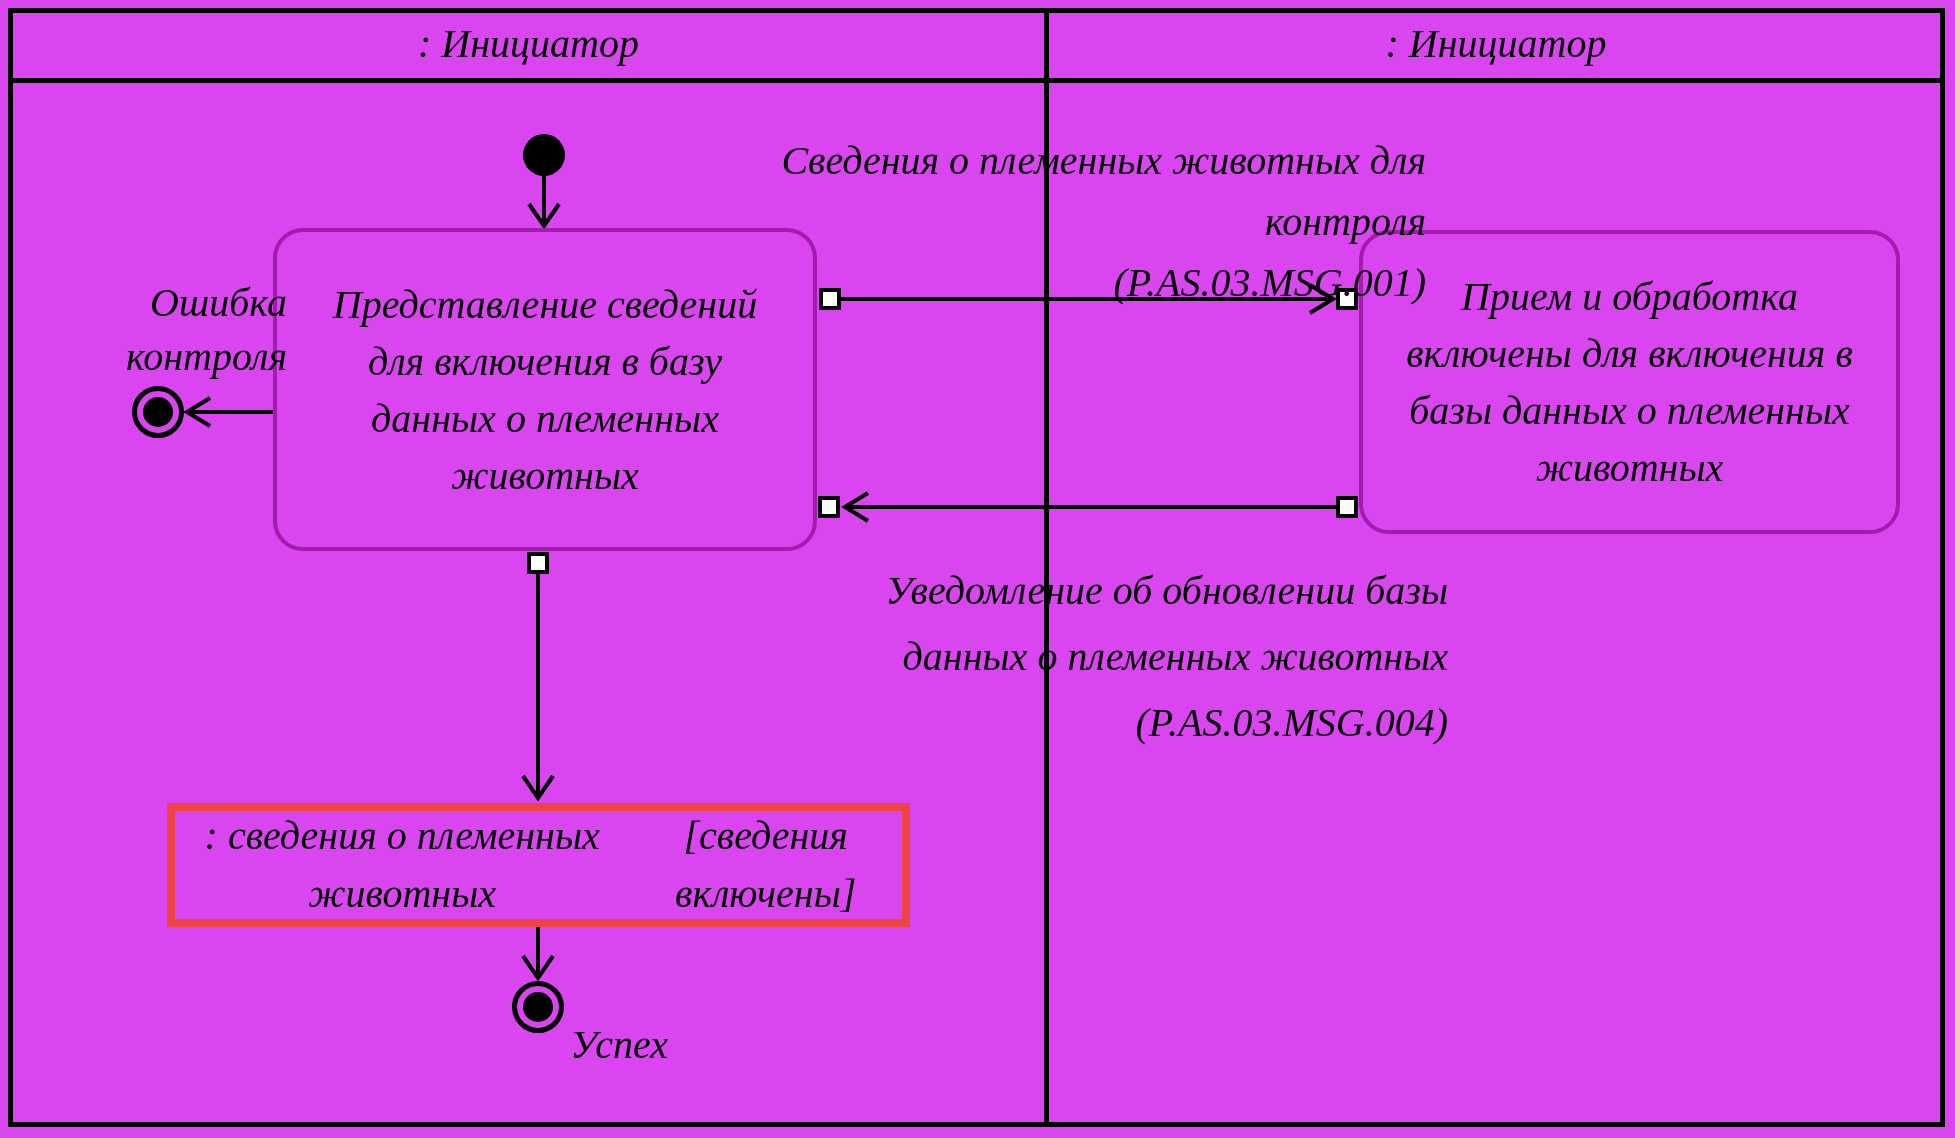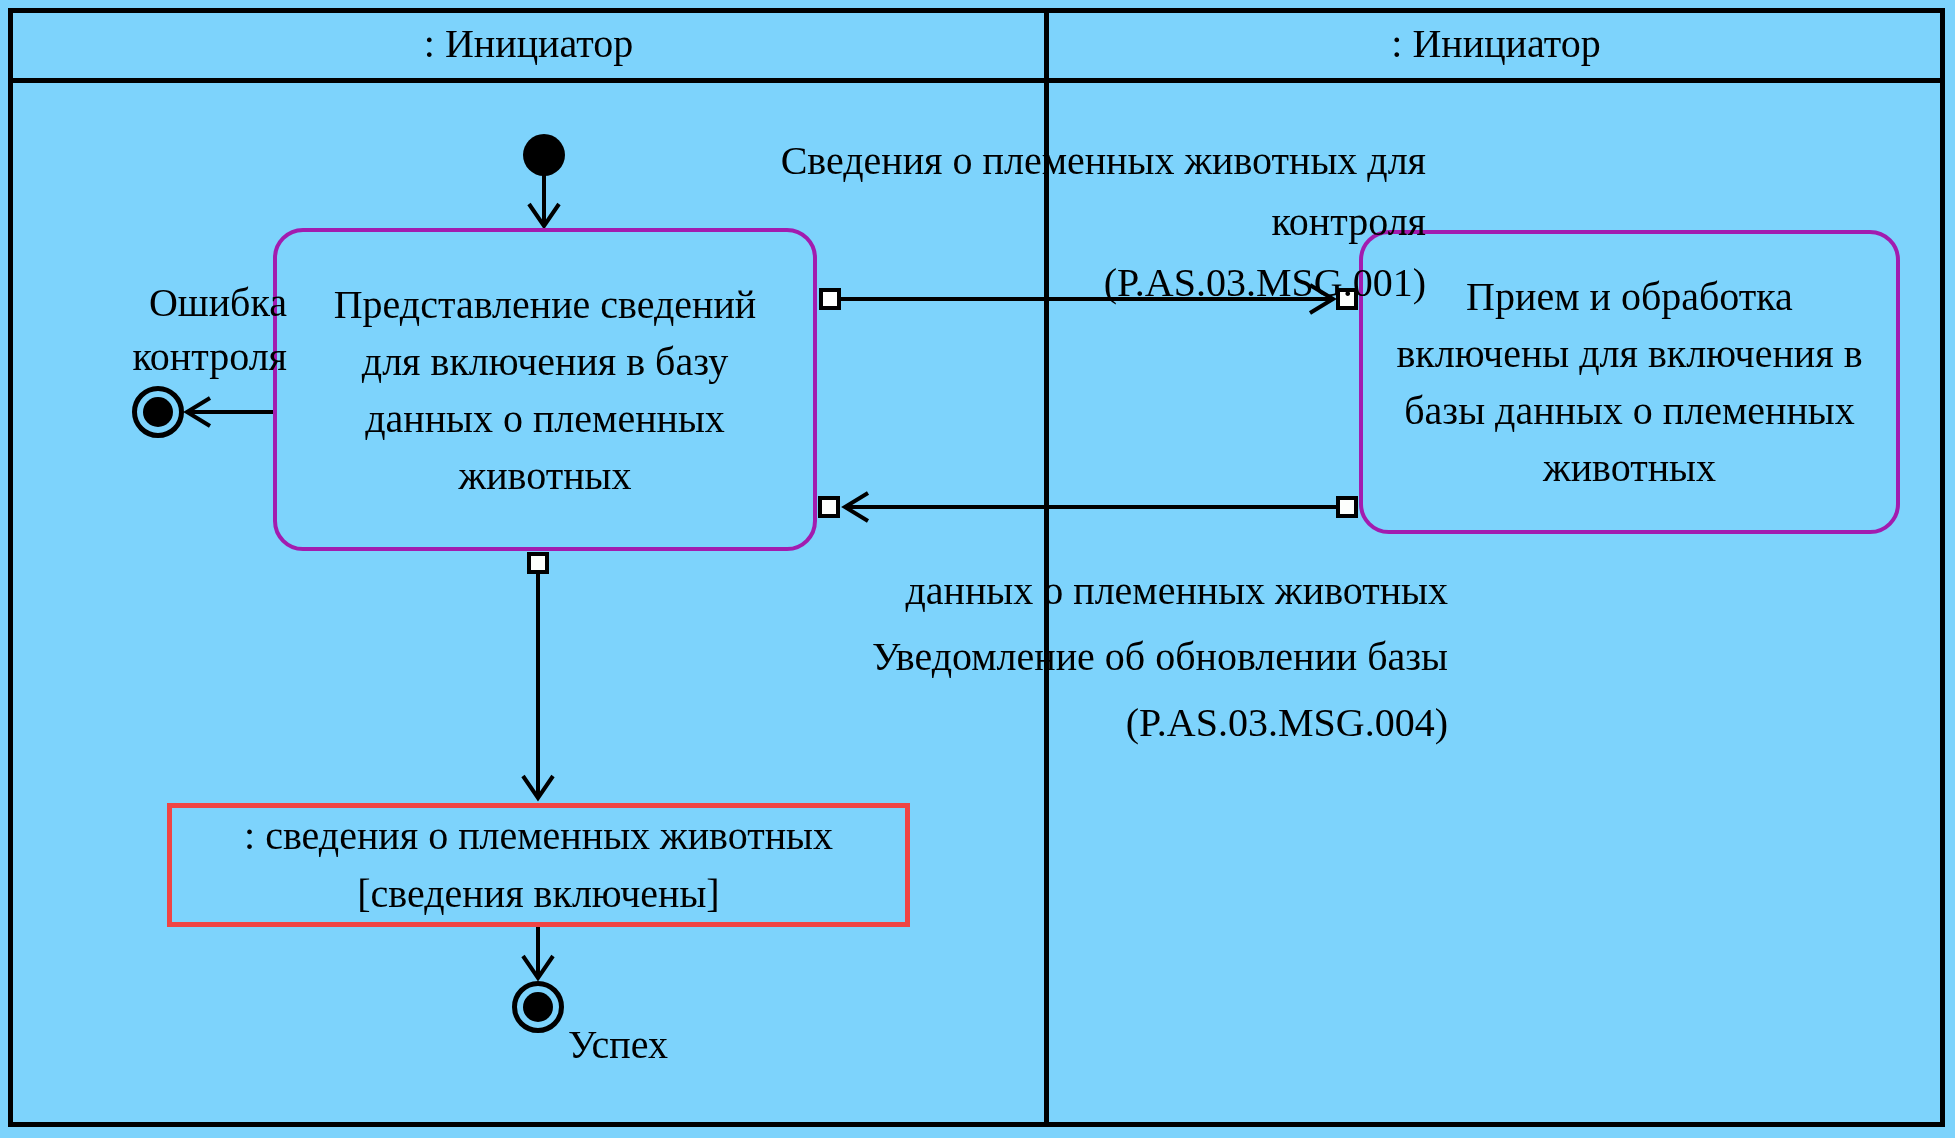--- a/index.html
+++ b/index.html
@@ -1,33 +1,34 @@
 <!DOCTYPE html>
 <html><head>
 <meta charset="utf-8">
 <style>
   html,body{margin:0;padding:0;}
   .canvas{
-    position:relative;width:1955px;height:1138px;background:#7dd3fc;
+    position:relative;width:1955px;height:1138px;background:#d946ef;
     font-family:"Liberation Serif","DejaVu Serif",serif;color:#000;font-size:40px;
     overflow:hidden;
+    font-style:italic;
   }
   .frame{position:absolute;left:8px;top:8px;width:1937px;height:1119px;
          border:5px solid #000;box-sizing:border-box;}
   .hline,.vline{position:absolute;background:#000;}
   .hline{height:5px;}
   .vline{width:5px;}
   .lane-label{position:absolute;top:10px;height:66px;display:flex;
               align-items:center;justify-content:center;}
   .activity{position:absolute;border:4px solid #a21caf;border-radius:30px;
             box-sizing:border-box;display:flex;flex-direction:column;
             align-items:center;justify-content:center;text-align:center;
             line-height:57px;}
-  .objbox{position:absolute;border:5px solid #ef4444;box-sizing:border-box;
-          display:flex;flex-direction:column;align-items:center;
+  .objbox{position:absolute;border:8px solid #ef4444;box-sizing:border-box;
+          display:flex;flex-direction:row;align-items:center;
           justify-content:center;text-align:center;line-height:58px;}
   .msg{position:absolute;text-align:right;}
   .sq{position:absolute;width:22px;height:22px;border:4px solid #000;
       background:#fdfffd;box-sizing:border-box;}
   .dot{position:absolute;background:#000;border-radius:50%;}
   .ring{position:absolute;width:52px;height:52px;border:5px solid #000;
         border-radius:50%;box-sizing:border-box;display:flex;
         align-items:center;justify-content:center;}
   .ring .inner{width:30px;height:30px;background:#000;border-radius:50%;}
   .overlay{position:absolute;left:0;top:0;width:1955px;height:1138px;}
@@ -106,22 +107,22 @@
     <div class="inner"></div>
   </div>
 
   <div class="msg" style="left:700px;top:130px;width:726px;line-height:61px;">
     <div>Сведения о племенных животных для</div>
     <div>контроля</div>
     <div>(P.AS.03.MSG.001)</div>
   </div>
 
   <div class="msg" style="left:722px;top:558px;width:726px;line-height:66px;">
+    <div>Уведомление об обновлении базы</div>
     <div>данных о племенных животных</div>
-    <div>Уведомление об обновлении базы</div>
     <div>(P.AS.03.MSG.004)</div>
   </div>
 
   <div class="objbox" style="left:167px;top:803px;width:743px;height:124px;">
     <div>: сведения о племенных животных</div>
     <div>[сведения включены]</div>
   </div>
 
   <div class="ring" style="left:512px;top:981px;">
     <div class="inner"></div>

